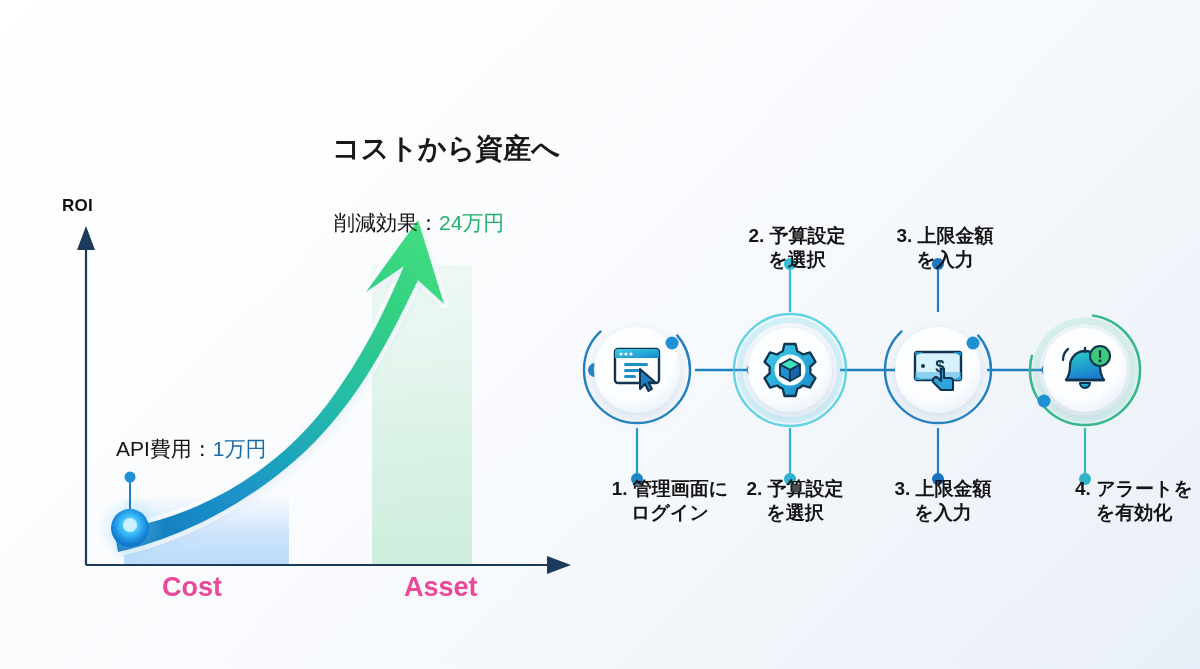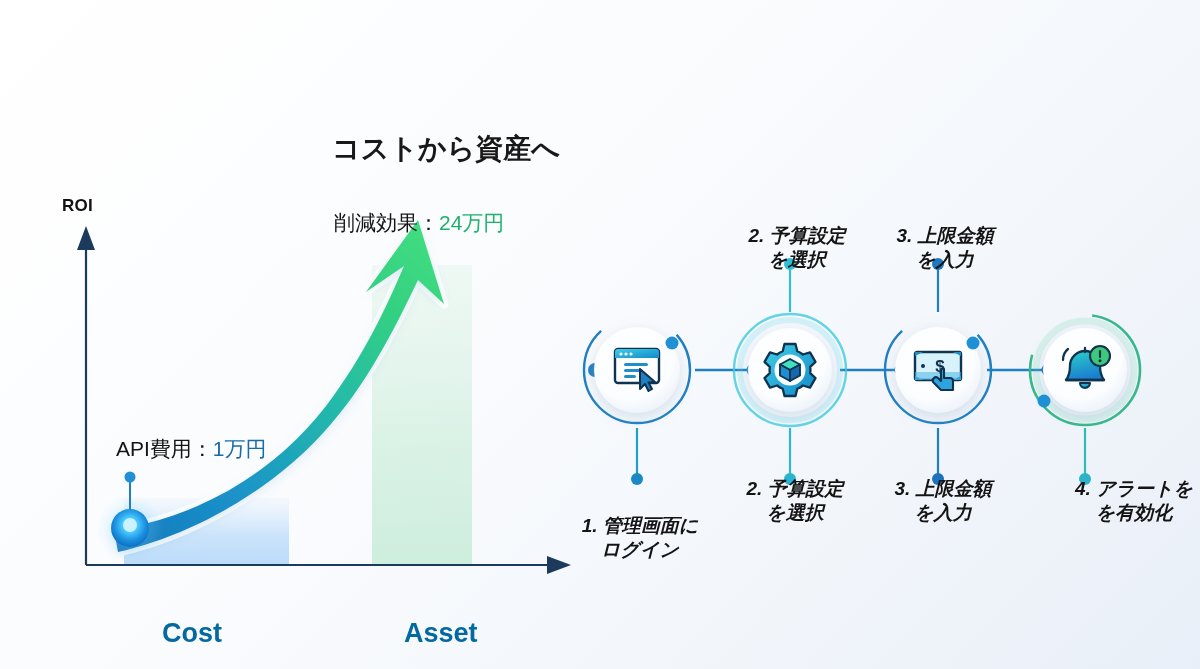--- a/index.html
+++ b/index.html
@@ -63,23 +63,22 @@
     top: 16px;
     font-size: 17px;
     font-weight: 700;
     color: #111111;
     letter-spacing: 0.3px;
   }
   .axis-tick {
     position: absolute;
     font-size: 27px;
     font-weight: 700;
-    color: #0369a1;
-    white-space: nowrap;
-    margin-top: 46px;
+    color: #ec4899;
+    white-space: nowrap;
   }
   #tick-cost  { left: 148px; top: 392px; }
   #tick-asset { left: 390px; top: 392px; }
 
   .callout {
     position: absolute;
     font-size: 21px;
     font-weight: 400;
     white-space: nowrap;
     color: #141414;
@@ -100,30 +99,29 @@
   .steps svg { display: block; }
 
   .step-caption {
     position: absolute;
     font-size: 19px;
     font-weight: 700;
     line-height: 1.28;
     color: #141414;
     text-align: center;
     white-space: nowrap;
-    font-style: italic;
   }
   .step-caption .l2 { display: block; }
 
   
   #cap-top-2 { left: 732px; top: 224px; width: 130px; }
   #cap-top-3 { left: 880px; top: 224px; width: 130px; }
 
   
-  #cap-bot-1 { left: 560px;  top: 477px; width: 160px; margin-top: 37px; }
+  #cap-bot-1 { left: 590px;  top: 477px; width: 160px; }
   #cap-bot-2 { left: 730px;  top: 477px; width: 130px; }
   #cap-bot-3 { left: 878px;  top: 477px; width: 130px; }
   #cap-bot-4 { left: 1054px; top: 477px; width: 160px; }
 </style>
 </head>
 <body>
 
 <div class="slide">
 
 

